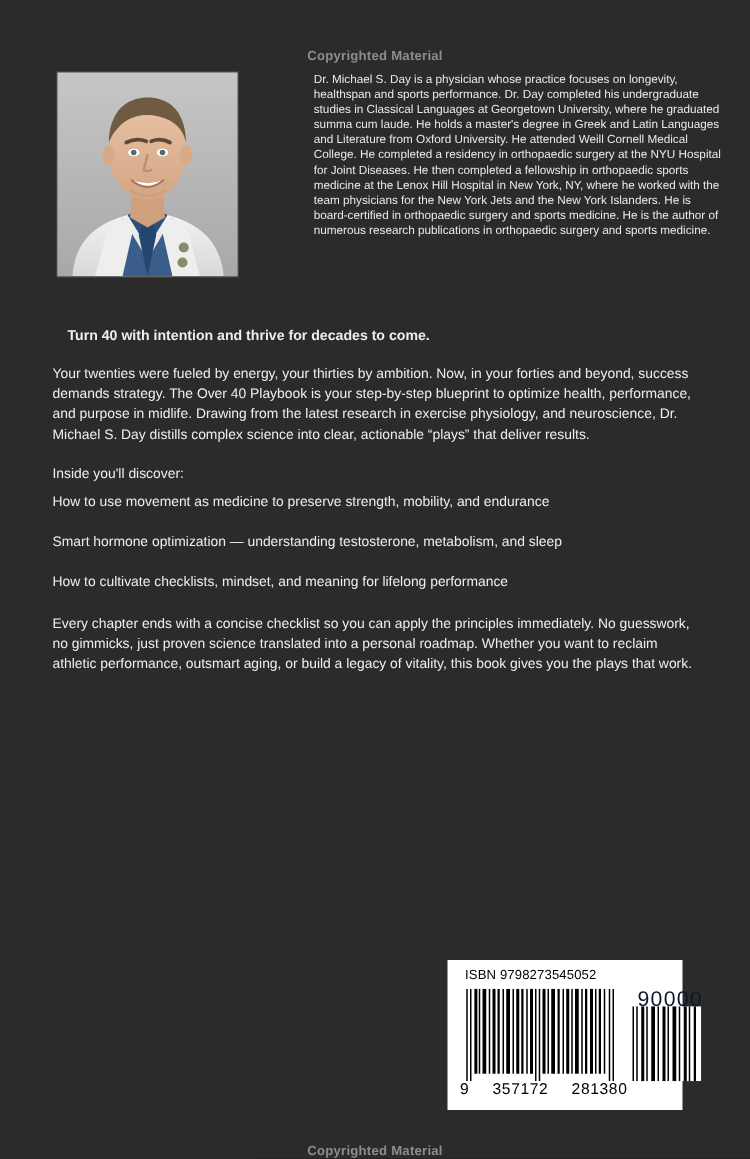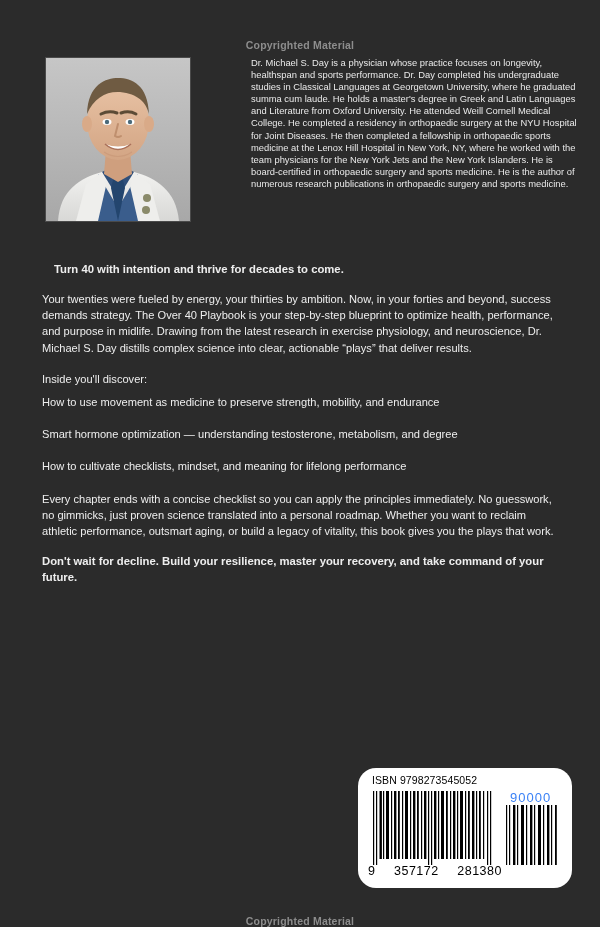--- a/index.html
+++ b/index.html
@@ -93,40 +93,39 @@
     font-weight: bold;
     line-height: 15.5px;
     margin: 0;
   }
 
   
   .barcode-box {
     position: absolute;
     left: 358px;
     top: 768px;
-    width: 214px;
+    width: 188px;
     height: 120px;
     background: #ffffff;
-    border-radius: 18px;
   }
   .isbn-line {
     position: absolute;
     left: 14px;
     top: 6px;
     color: #000;
     font-size: 10.5px;
     font-family: "Liberation Sans", sans-serif;
     letter-spacing: 0.1px;
   }
   .addon-digits {
     position: absolute;
     left: 152px;
     top: 22px;
-    color: #3b82f6;
-    font-size: 13px;
+    color: #0f172a;
+    font-size: 17px;
     letter-spacing: 1px;
   }
   .bars-main {
     position: absolute;
     left: 14px;
     top: 23px;
     width: 122px;
     height: 74px;
   }
   .bars-addon {
@@ -213,24 +212,23 @@
     </svg>
   </div>
 
   <div class="bio">Dr. Michael S. Day is a physician whose practice focuses on longevity, healthspan and sports performance. Dr. Day completed his undergraduate studies in Classical Languages at Georgetown University, where he graduated summa cum laude. He holds a master's degree in Greek and Latin Languages and Literature from Oxford University. He attended Weill Cornell Medical College. He completed a residency in orthopaedic surgery at the NYU Hospital for Joint Diseases. He then completed a fellowship in orthopaedic sports medicine at the Lenox Hill Hospital in New York, NY, where he worked with the team physicians for the New York Jets and the New York Islanders. He is board-certified in orthopaedic surgery and sports medicine. He is the author of numerous research publications in orthopaedic surgery and sports medicine.</div>
 
   <div class="body-copy">
     <p class="lead-head">Turn 40 with intention and thrive for decades to come.</p>
     <p class="para">Your twenties were fueled by energy, your thirties by ambition. Now, in your forties and beyond, success demands strategy. The Over 40 Playbook is your step-by-step blueprint to optimize health, performance, and purpose in midlife. Drawing from the latest research in exercise physiology, and neuroscience, Dr. Michael S. Day distills complex science into clear, actionable “plays” that deliver results.</p>
     <p class="inside-label">Inside you'll discover:</p>
     <p class="bullet">How to use movement as medicine to preserve strength, mobility, and endurance</p>
-    <p class="bullet">Smart hormone optimization — understanding testosterone, metabolism, and degree</p>
+    <p class="bullet">Smart hormone optimization — understanding testosterone, metabolism, and sleep</p>
     <p class="bullet">How to cultivate checklists, mindset, and meaning for lifelong performance</p>
     <p class="para">Every chapter ends with a concise checklist so you can apply the principles immediately. No guesswork, no gimmicks, just proven science translated into a personal roadmap. Whether you want to reclaim athletic performance, outsmart aging, or build a legacy of vitality, this book gives you the plays that work.</p>
-    <p class="closing-bold">Don't wait for decline. Build your resilience, master your recovery, and take command of your future.</p>
   </div>
 
   <div class="barcode-box">
     <div class="isbn-line">ISBN 9798273545052</div>
     <div class="addon-digits">90000</div>
 
     <svg class="bars-main" viewBox="0 0 122 74" preserveAspectRatio="none">
       <rect x="0" y="0" width="122" height="74" fill="#ffffff"></rect>
       <g fill="#000000">
         <rect x="1" y="0" width="1.2" height="74"></rect>

